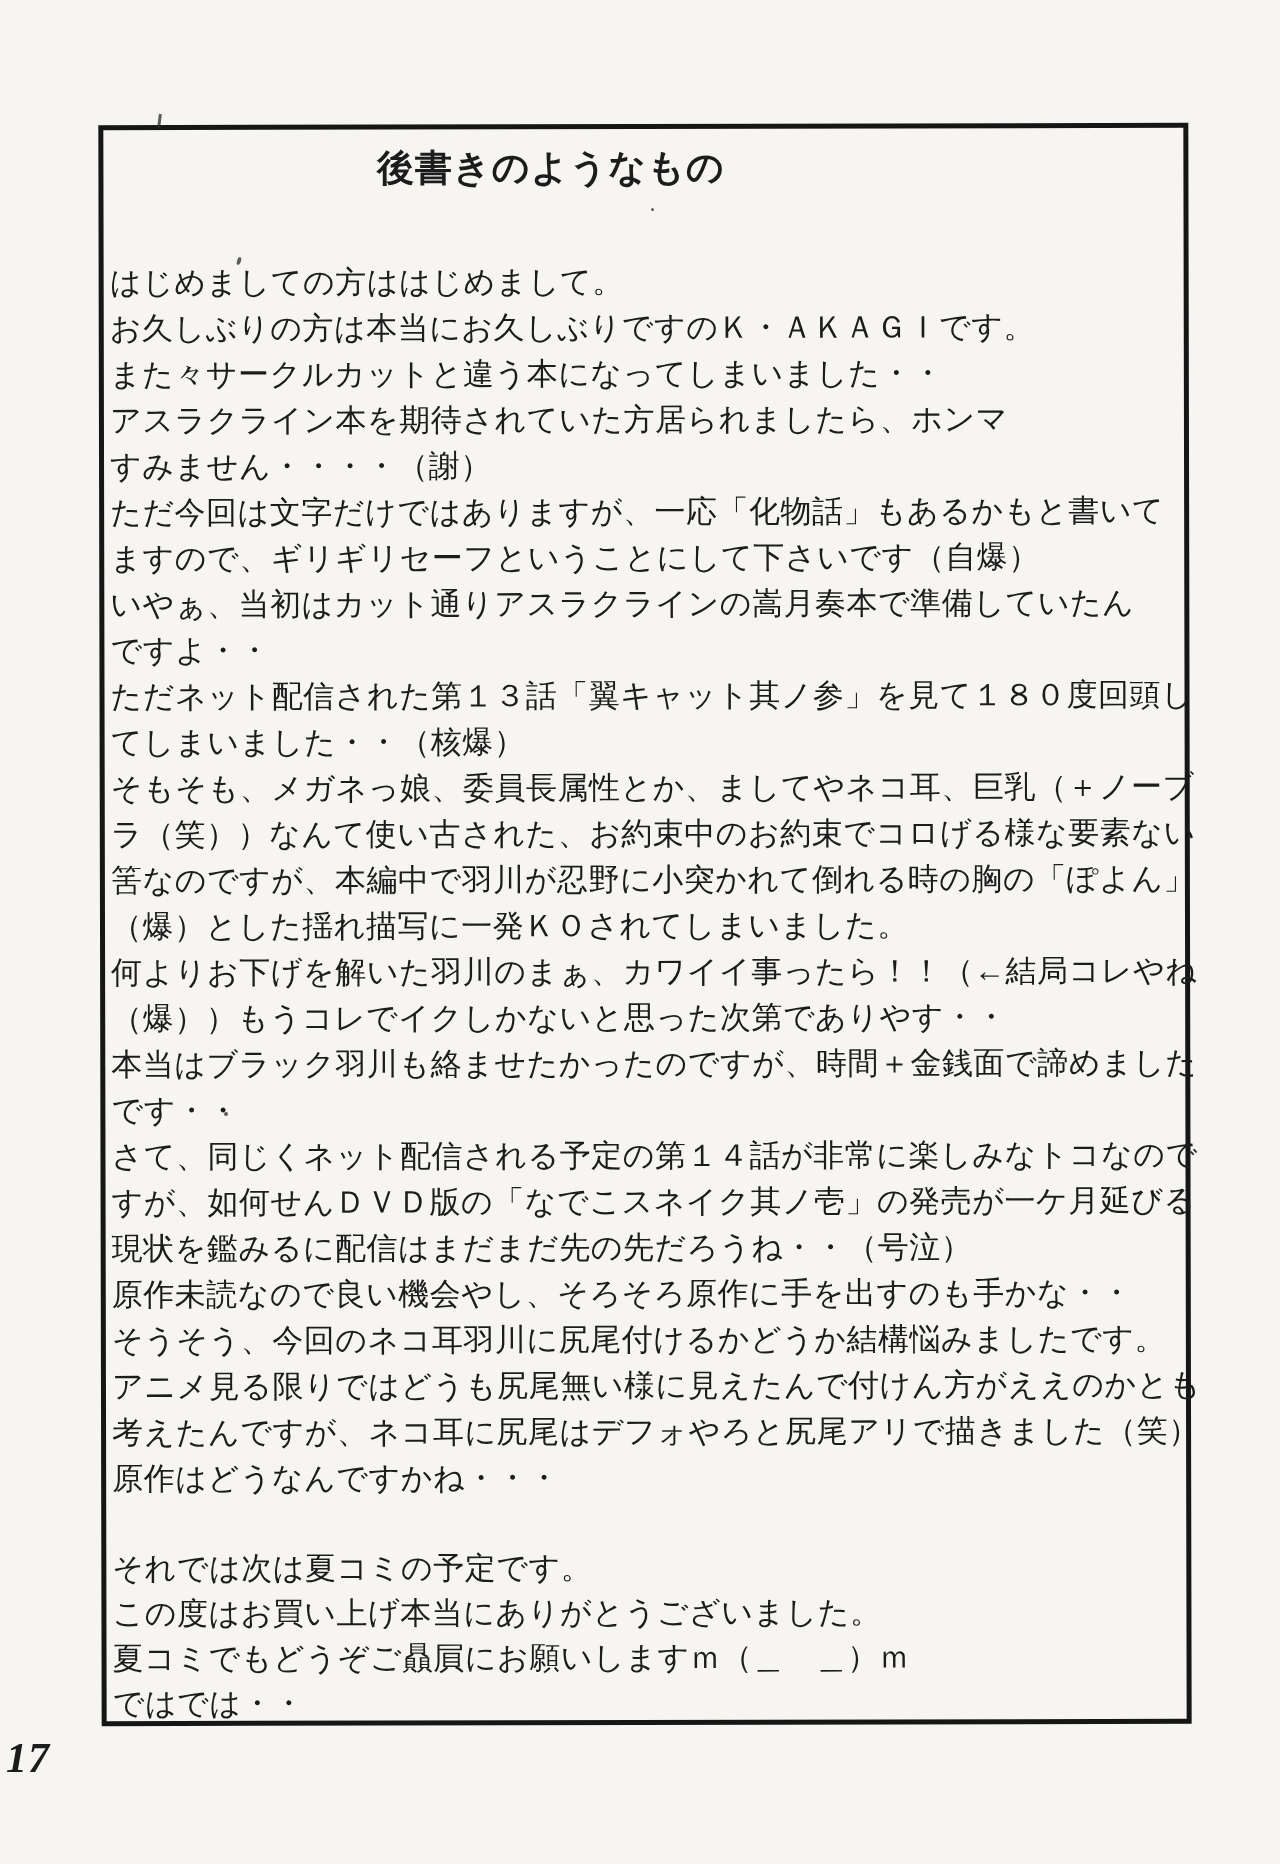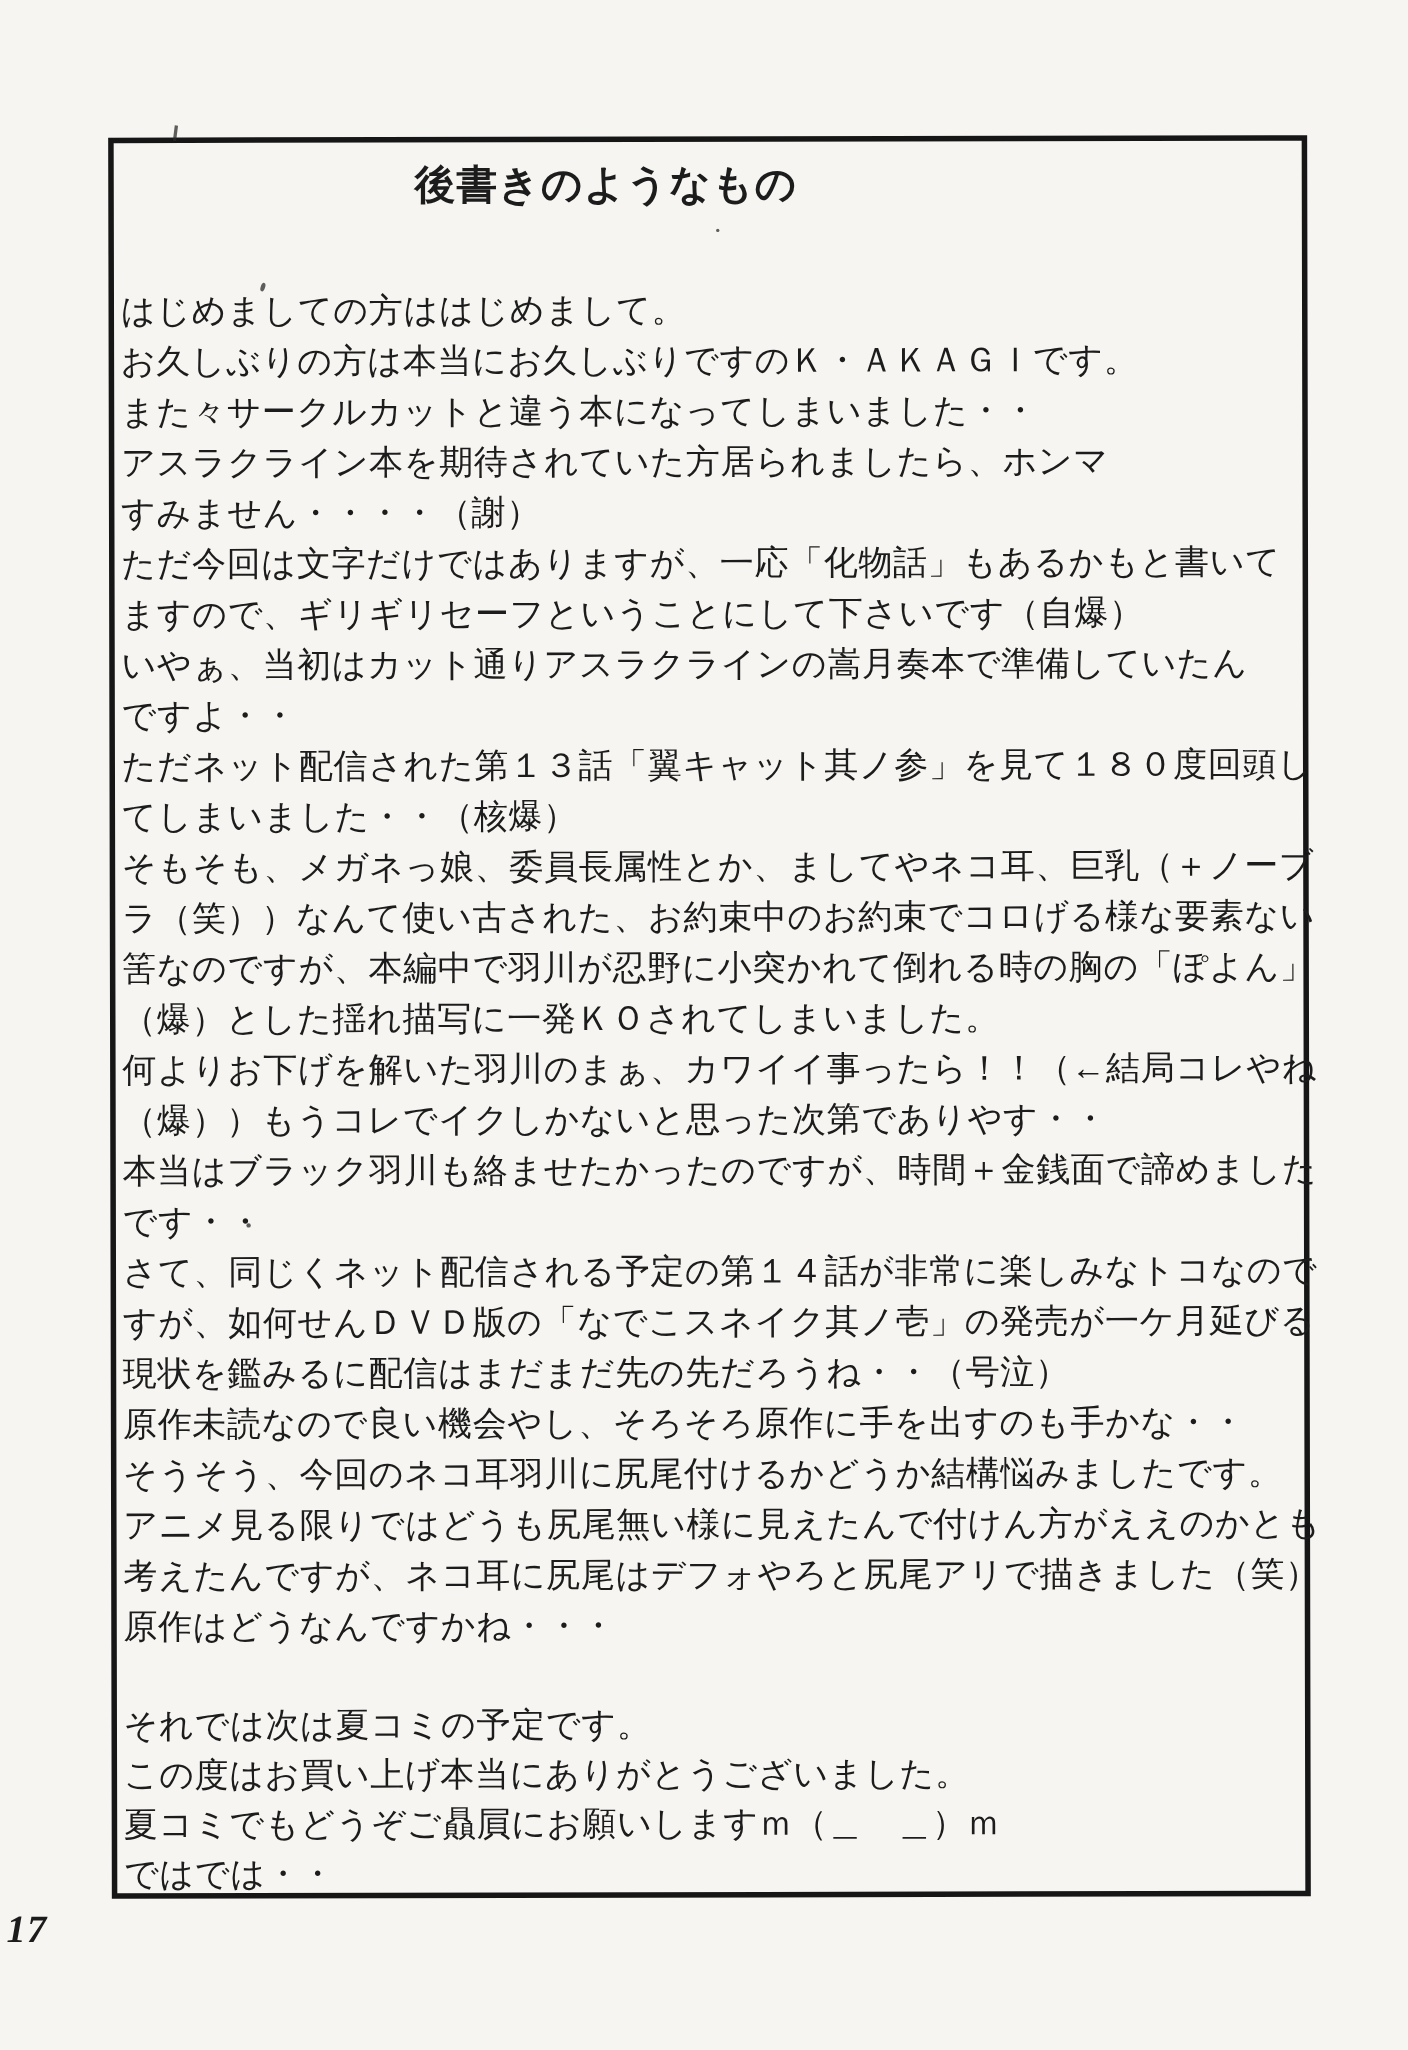--- a/index.html
+++ b/index.html
@@ -54,21 +54,21 @@
   }
   .body-lines p, .closing-lines p {
     margin: 0;
     white-space: nowrap;
     letter-spacing: 0.5px;
   }
   .pagenum {
     position: absolute;
     left: 6px;
     top: 1734px;
-    font-size: 35px;
+    font-size: 42px;
     font-weight: bold;
     font-style: italic;
     letter-spacing: 1px;
   }
   
   .speck {
     position: absolute;
     background: #2a2a2a;
     opacity: 0.75;
   }

